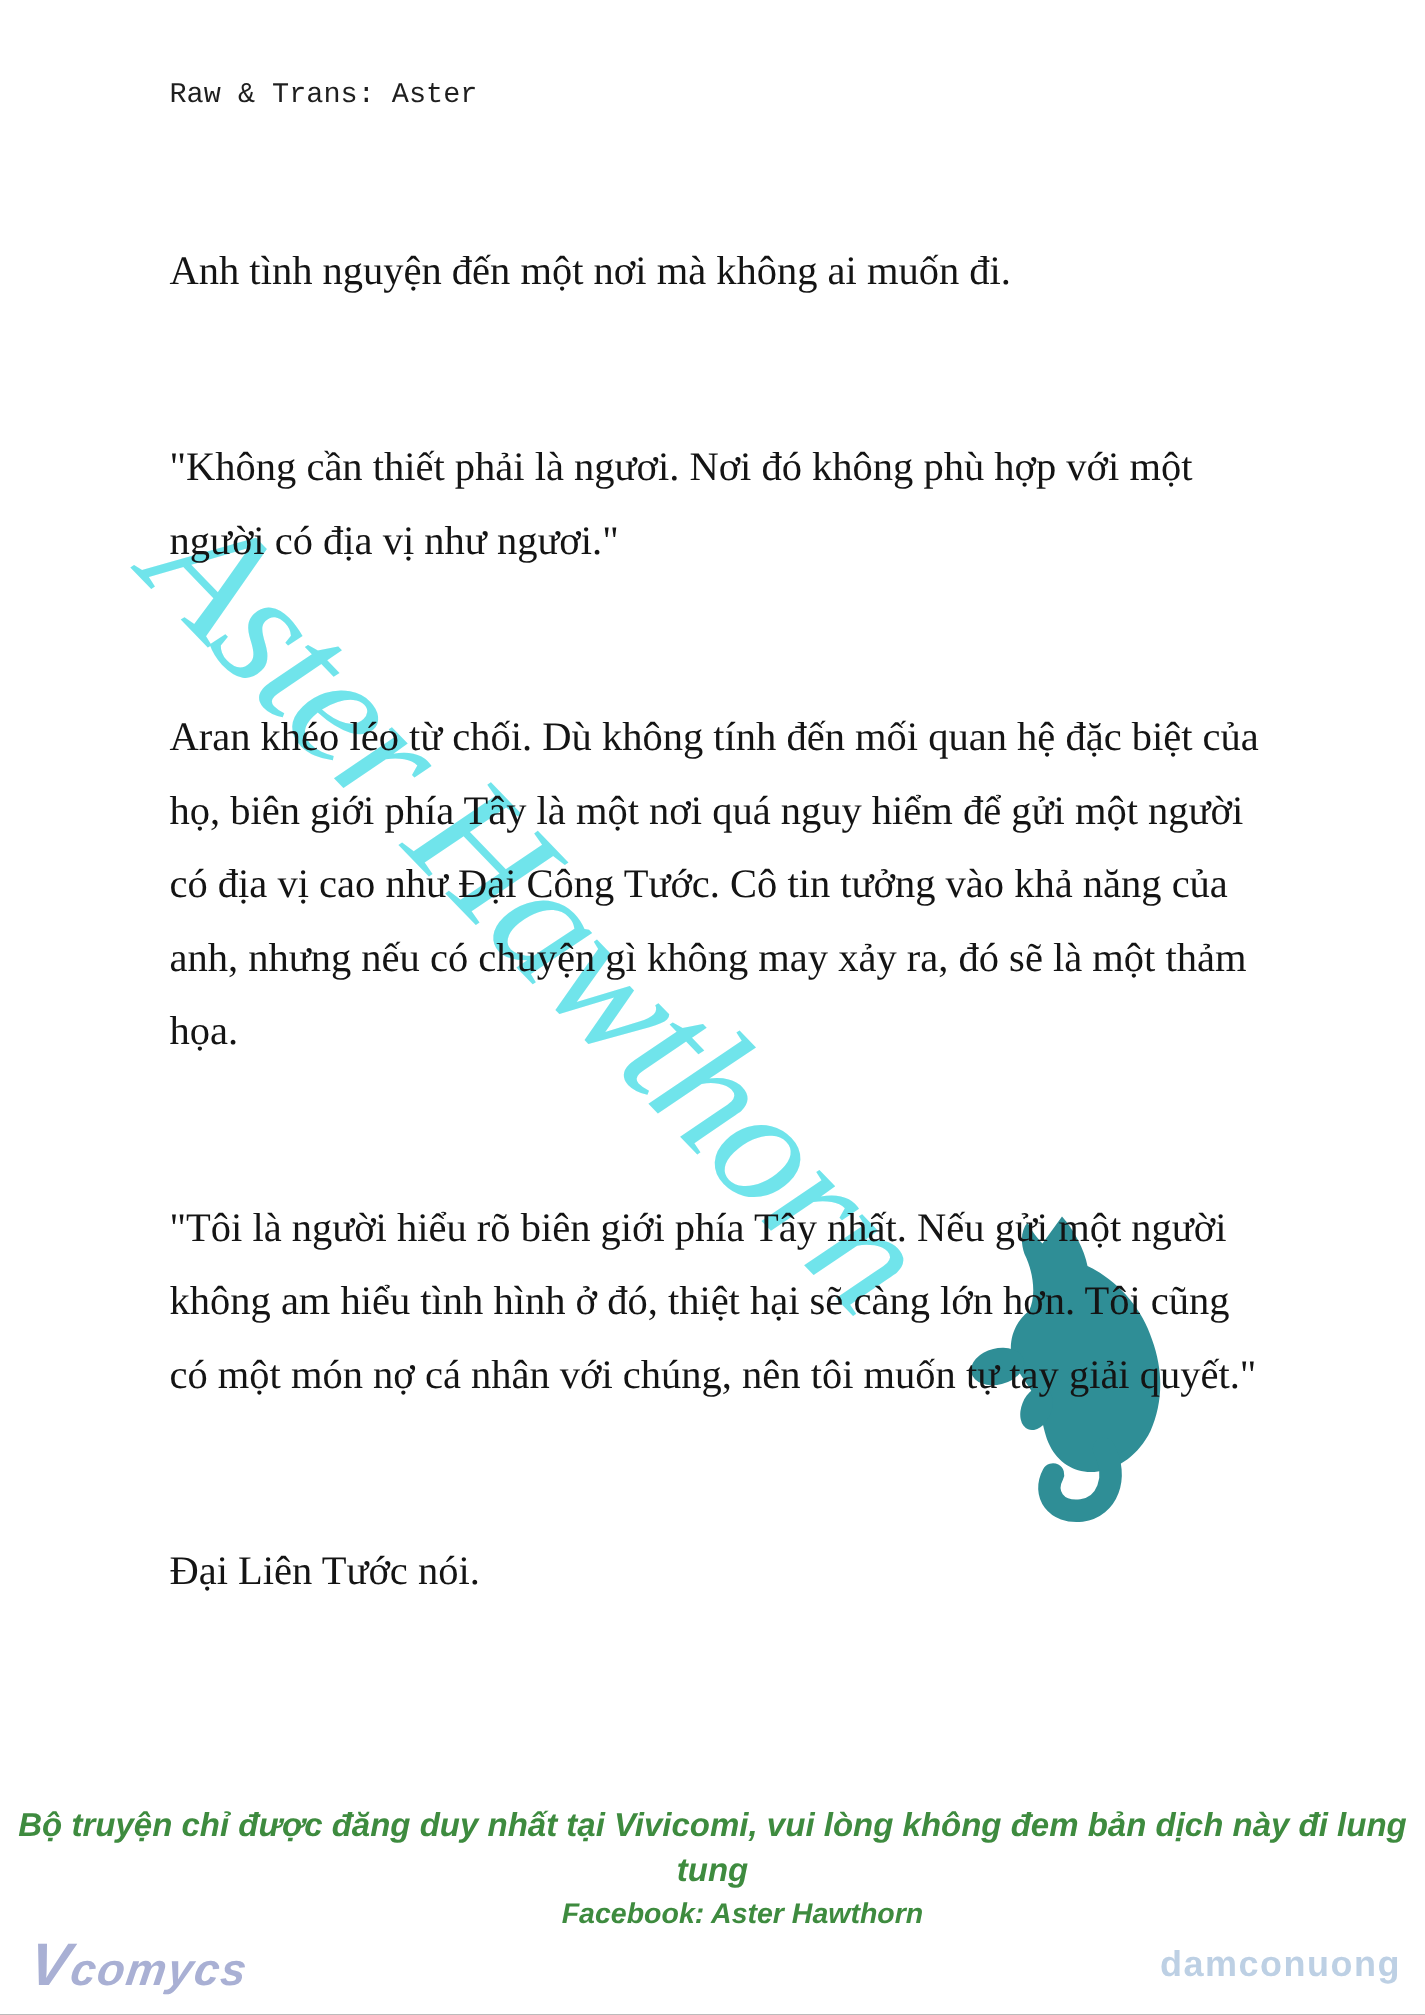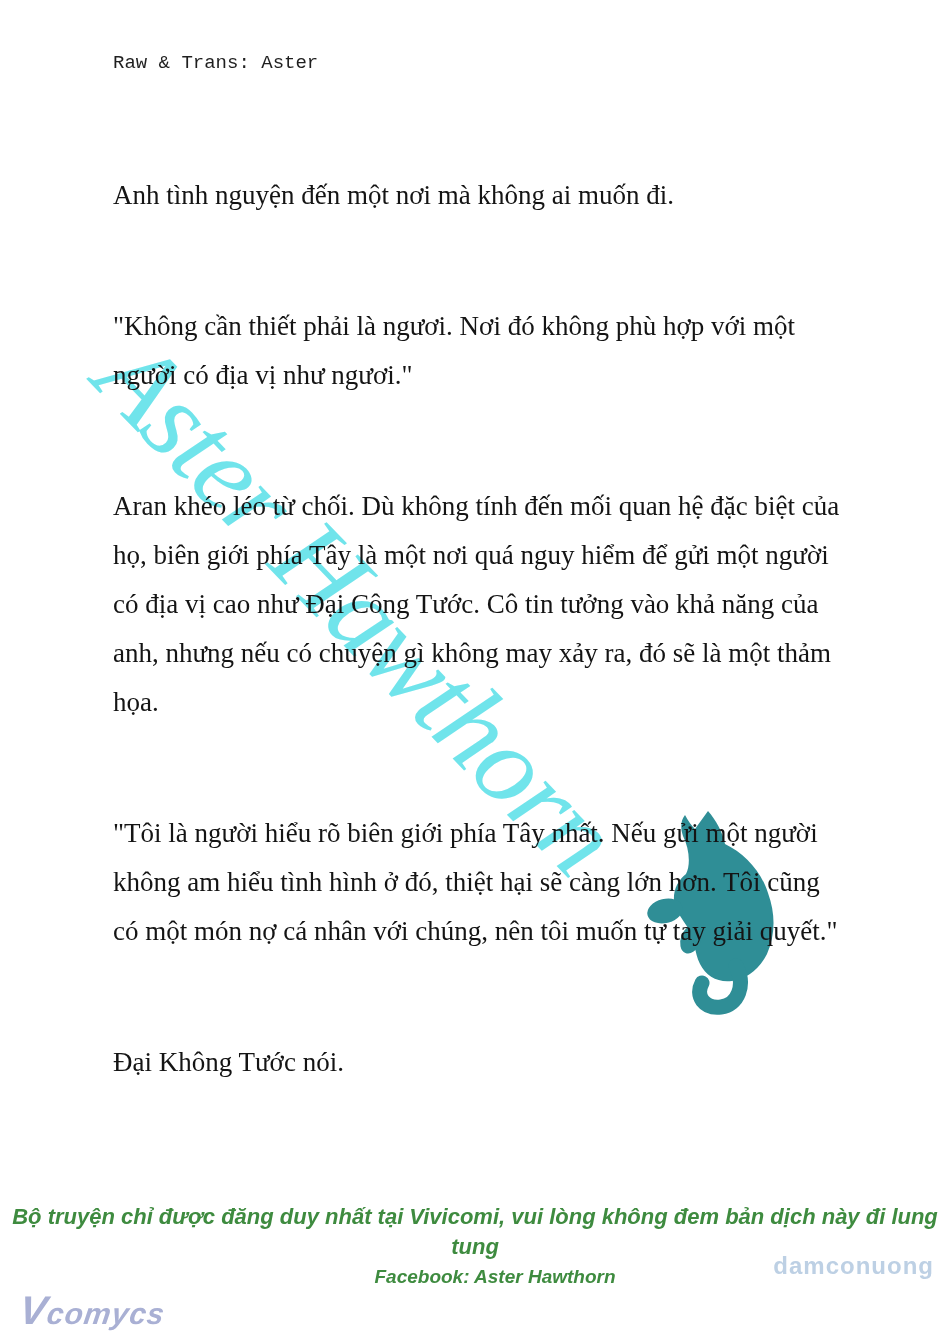--- a/index.html
+++ b/index.html
@@ -28,21 +28,21 @@
   }
   .cat-svg{position:absolute;left:638px;top:808px;width:148px;height:208px;}
   
   .content-layer{position:absolute;inset:0;z-index:1;}
   .doc-header{
     position:absolute;left:113px;top:52px;
     font-family:Liberation Mono, monospace;
     font-size:19px;color:#1f1f1f;
   }
   .body-text{
-    position:absolute;left:113px;top:171px;width:732px;
+    position:absolute;left:113px;top:156px;width:732px;
     font-size:27px;line-height:49px;color:#141414;
   }
   .body-text p{margin:0 0 82px 0;}
   
   .footer-credits{
     position:absolute;left:0;top:1202px;width:950px;
     text-align:center;
     font-family:"Liberation Sans", sans-serif;
     font-weight:bold;font-style:italic;
     color:var(--green,#3e8b3f);
@@ -52,21 +52,21 @@
   .logo-left{
     position:absolute;left:20px;top:1288px;
     font-family:"Liberation Sans", sans-serif;
     font-weight:bold;font-style:italic;
     font-size:30px;letter-spacing:1px;
     color:var(--lav,#a9b0d4);
     transform:skewX(-8deg);
   }
   .logo-left .big-v{font-size:40px;}
   .logo-right{
-    position:absolute;right:16px;top:1252px;
+    position:absolute;right:16px;top:1296px;
     font-family:"Liberation Sans", sans-serif;
     font-weight:bold;
     font-size:24px;letter-spacing:1px;
     color:var(--ltblue,#bdd0e4);
     text-shadow:0 0 2px #ffffff;
   }
 </style>
 </head>
 <body>
 
@@ -99,21 +99,21 @@
 
   <div class="content-layer">
 
     <div class="doc-header">Raw &amp; Trans: Aster</div>
 
     <div class="body-text">
       <p>Anh tình nguyện đến một nơi mà không ai muốn đi.</p>
       <p>"Không cần thiết phải là ngươi. Nơi đó không phù hợp với một người có địa vị như ngươi."</p>
       <p>Aran khéo léo từ chối. Dù không tính đến mối quan hệ đặc biệt của họ, biên giới phía Tây là một nơi quá nguy hiểm để gửi một người có địa vị cao như Đại Công Tước. Cô tin tưởng vào khả năng của anh, nhưng nếu có chuyện gì không may xảy ra, đó sẽ là một thảm họa.</p>
       <p>"Tôi là người hiểu rõ biên giới phía Tây nhất. Nếu gửi một người không am hiểu tình hình ở đó, thiệt hại sẽ càng lớn hơn. Tôi cũng có một món nợ cá nhân với chúng, nên tôi muốn tự tay giải quyết."</p>
-      <p>Đại Không Tước nói.</p>
+      <p>Đại Liên Tước nói.</p>
     </div>
 
     <div class="footer-credits">
       <div class="f-line">Bộ truyện chỉ được đăng duy nhất tại Vivicomi, vui lòng không đem bản dịch này đi lung tung</div>
       <div class="f-line f-line3">Facebook: Aster Hawthorn</div>
     </div>
 
     <div class="logo-left"><span class="big-v">V</span><span>comycs</span></div>
 
     <div class="logo-right">damconuong</div>

